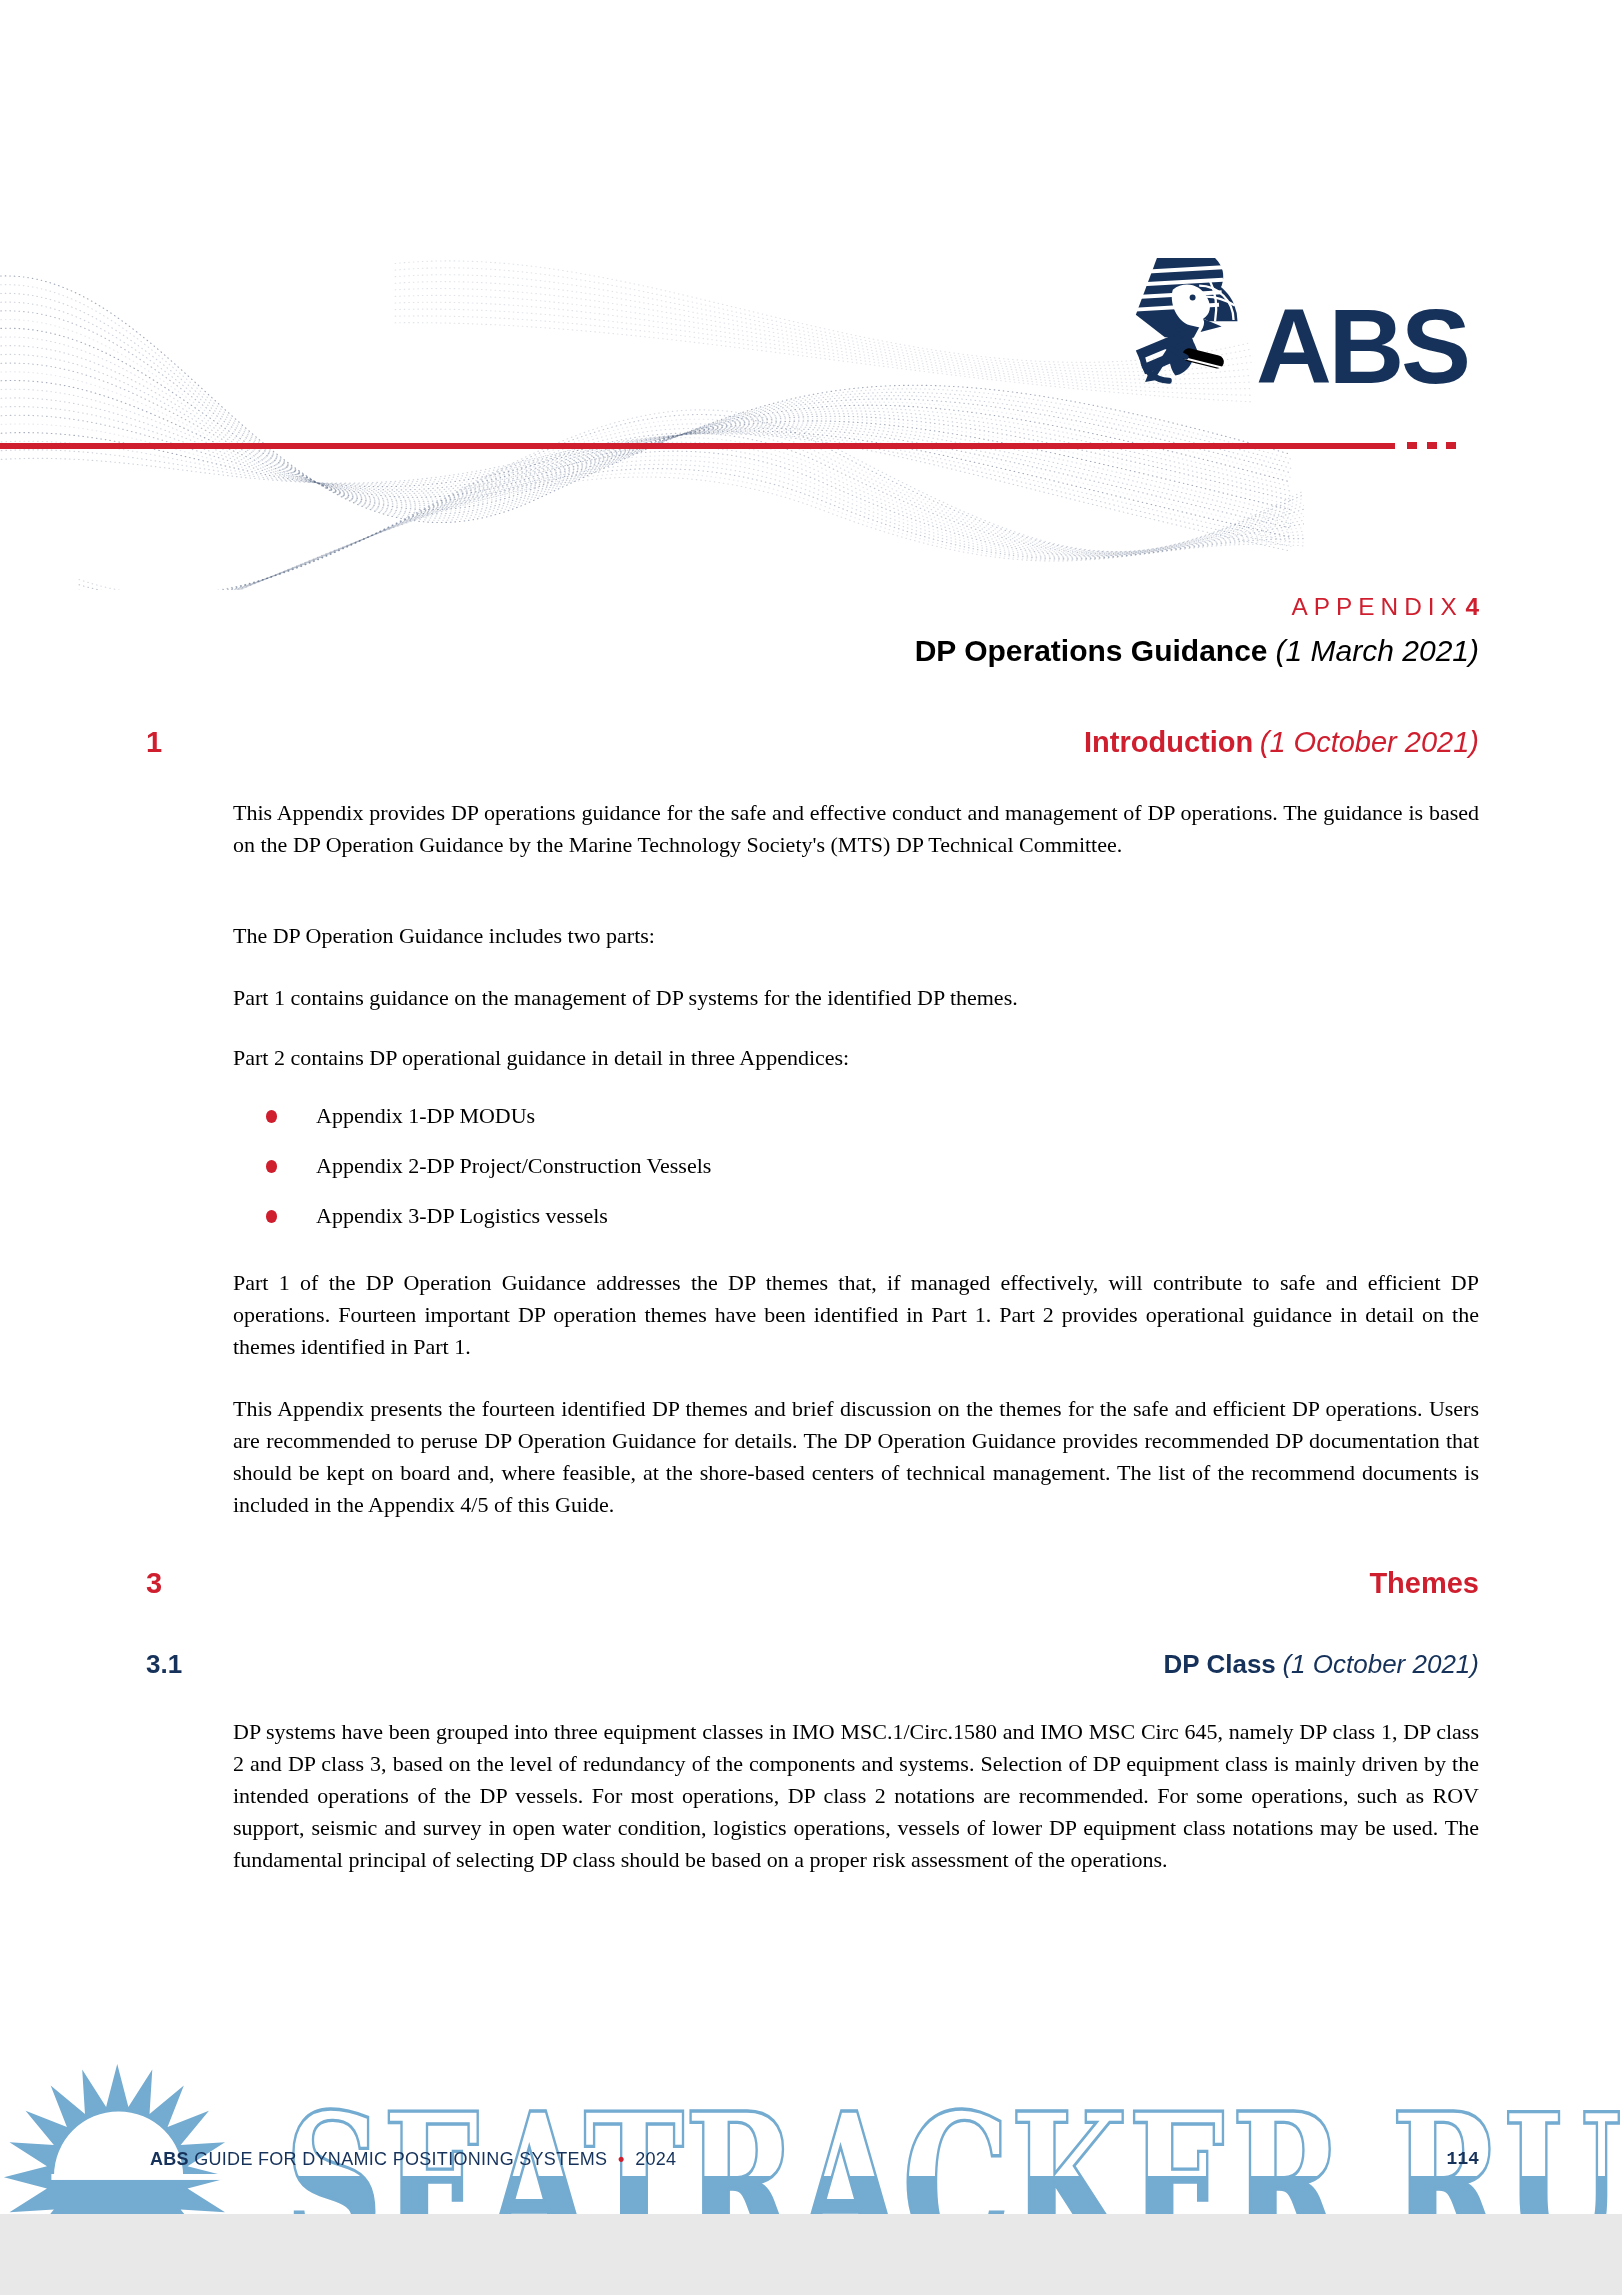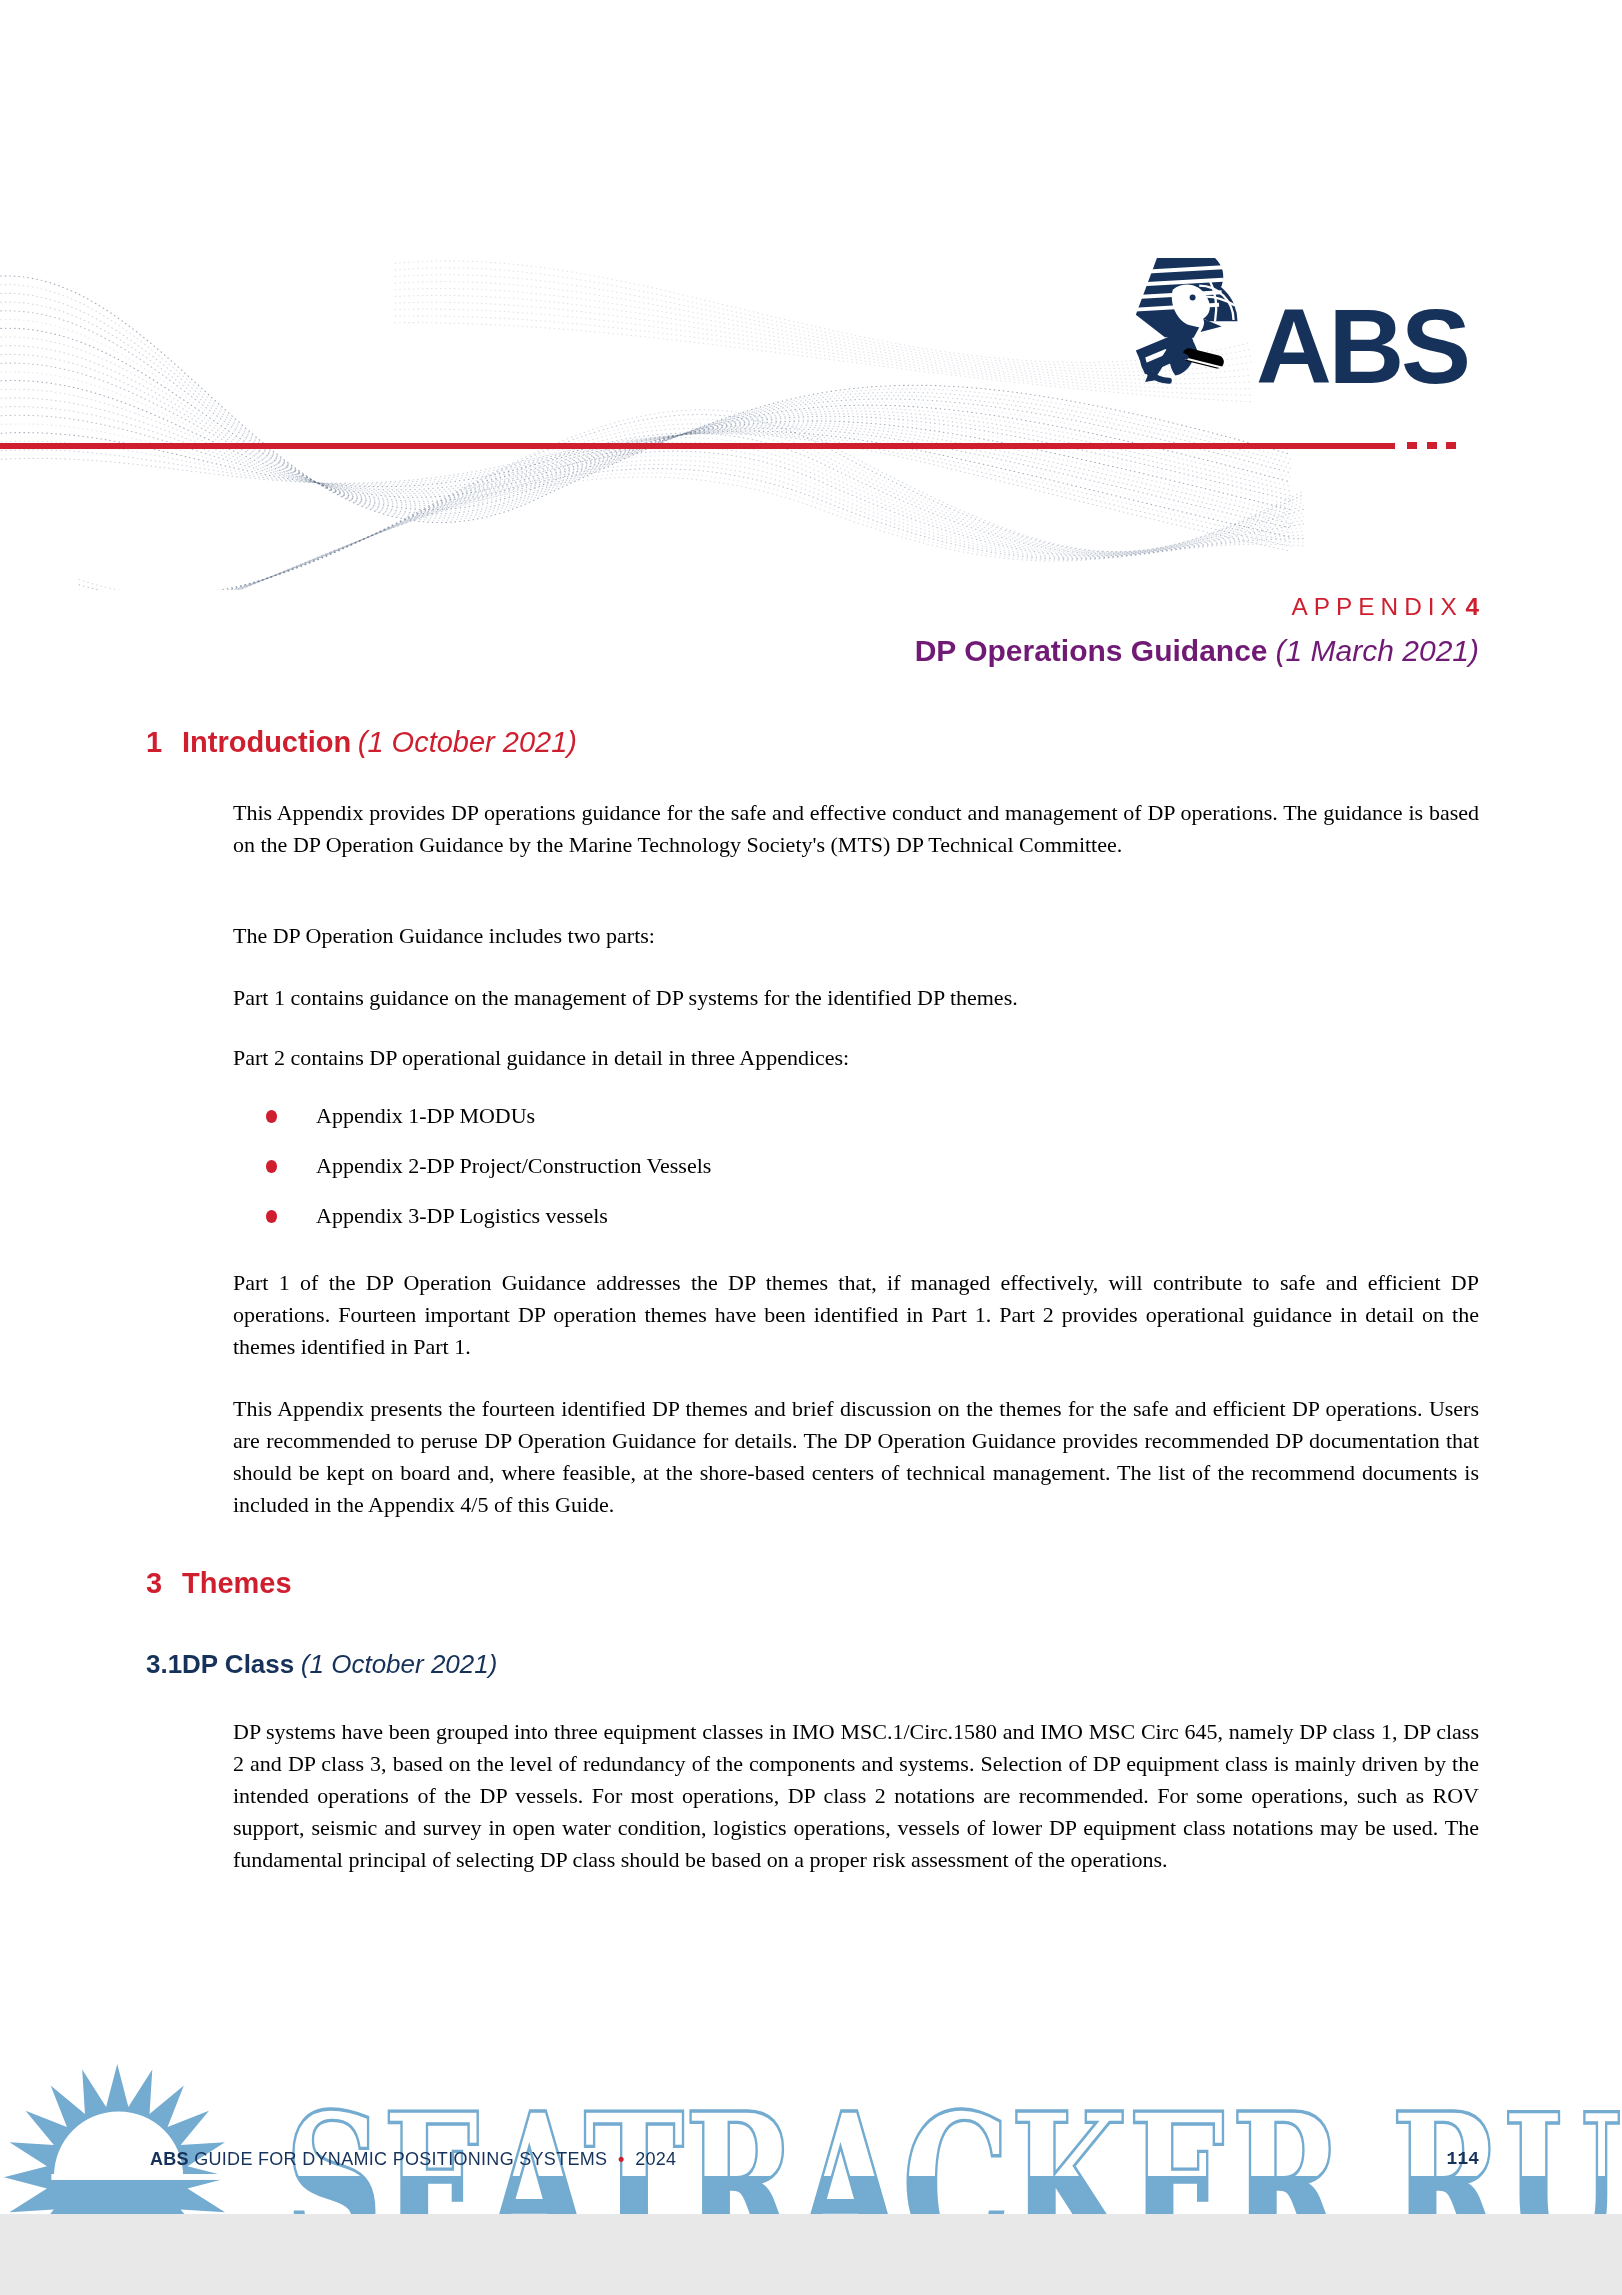--- a/index.html
+++ b/index.html
@@ -21,28 +21,28 @@
   .red-dash{position:absolute;top:442px;width:10px;height:6.6px;background:#cf1f2f;}
   
   #appendix-line{
     position:absolute;right:144px;top:595px;text-align:center;
     font-family:"Liberation Sans",sans-serif;font-size:24.4px;color:#cf1f2f;
     font-weight:500;letter-spacing:6px;line-height:1;
   }
   #appendix-line .num{font-weight:800;letter-spacing:0;margin-left:2.6px;}
   #title-line{
     position:absolute;right:144px;top:636px;text-align:right;
-    font-family:"Liberation Sans",sans-serif;font-size:30px;color:#701a75;line-height:1;
+    font-family:"Liberation Sans",sans-serif;font-size:30px;color:#000000;line-height:1;
   }
   #title-line .t{font-weight:bold;}
   #title-line .d{font-style:italic;font-weight:normal;margin-left:8px;}
   
   .sect{position:absolute;left:146px;right:144px;font-family:"Liberation Sans",sans-serif;line-height:1;}
   .sect .no{position:absolute;left:0;top:0;font-weight:bold;}
-  .sect .lbl{display:block;margin-left:36px;font-weight:bold;}
+  .sect .lbl{display:block;margin-left:36px;font-weight:bold;text-align:right;}
   .sect .date{font-style:italic;font-weight:normal;margin-left:6.6px;}
   #sect-intro{top:728px;font-size:29px;color:#cf1f2f;}
   #sect-themes{top:1569px;font-size:29px;color:#cf1f2f;}
   #sect-dpclass{top:1651px;font-size:26px;color:#16325a;}
   
   .para{
     position:absolute;left:233px;width:1246px;font-size:22px;line-height:32px;
     text-align:justify;color:#000;
   }
   #p1{top:775px;} #p2{top:898px;} #p3{top:960px;} #p4{top:1020px;}

